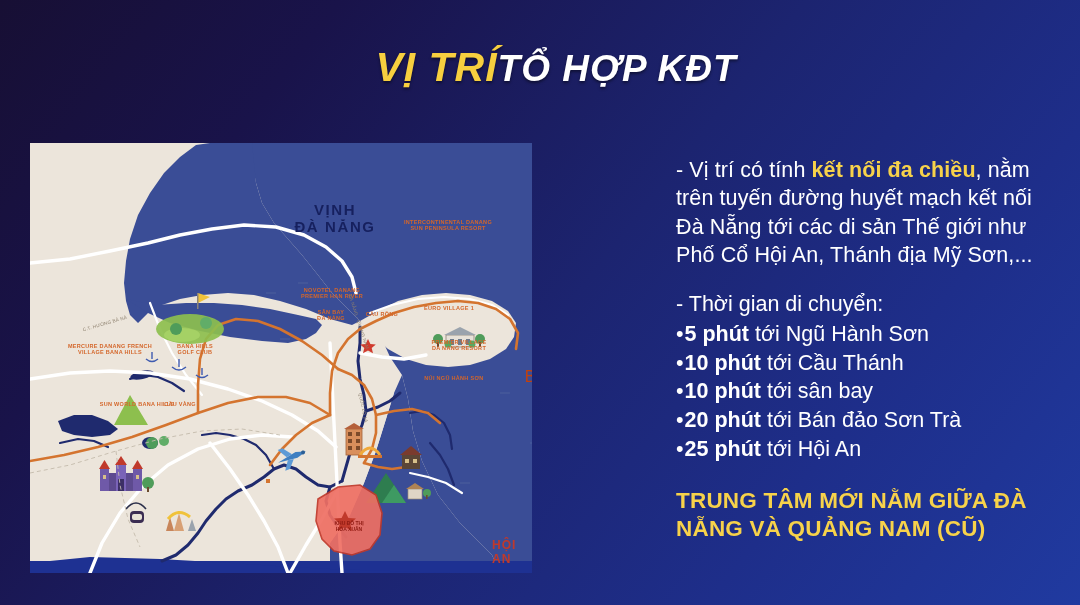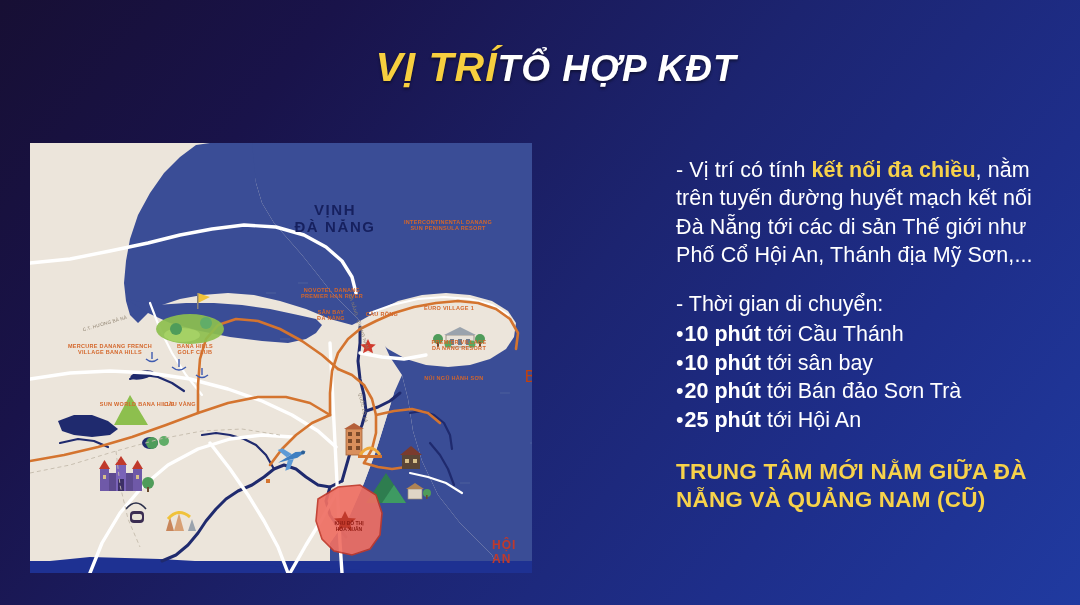--- a/index.html
+++ b/index.html
@@ -334,20 +334,21 @@
     <div class="map-label lbl-road" style="left:300px;top:176px;transform:rotate(72deg);">ĐÀ NẴNG - QUẢNG NAM</div>
   </div>
 
   <div id="info-col">
 
     <p class="para"><span>- Vị trí có tính </span><b>kết nối đa chiều</b><span>, nằm trên tuyến đường huyết mạch kết nối Đà Nẵng tới các di sản Thế giới như Phố Cổ Hội An, Thánh địa Mỹ Sơn,...</span></p>
 
     <div id="times-intro">- Thời gian di chuyển:</div>
 
     <ul id="time-list">
+      <li><span class="bullet">•</span><b>5 phút</b><span> tới Ngũ Hành Sơn</span></li>
       <li><span class="bullet">•</span><b>10 phút</b><span> tới Cầu Thánh</span></li>
       <li><span class="bullet">•</span><b>10 phút</b><span> tới sân bay</span></li>
       <li><span class="bullet">•</span><b>20 phút</b><span> tới Bán đảo Sơn Trà</span></li>
       <li><span class="bullet">•</span><b>25 phút</b><span> tới Hội An</span></li>
     </ul>
 
     <div id="closing">TRUNG TÂM MỚI NẰM GIỮA ĐÀ NẴNG VÀ QUẢNG NAM (CŨ)</div>
   </div>
 
 </div>

